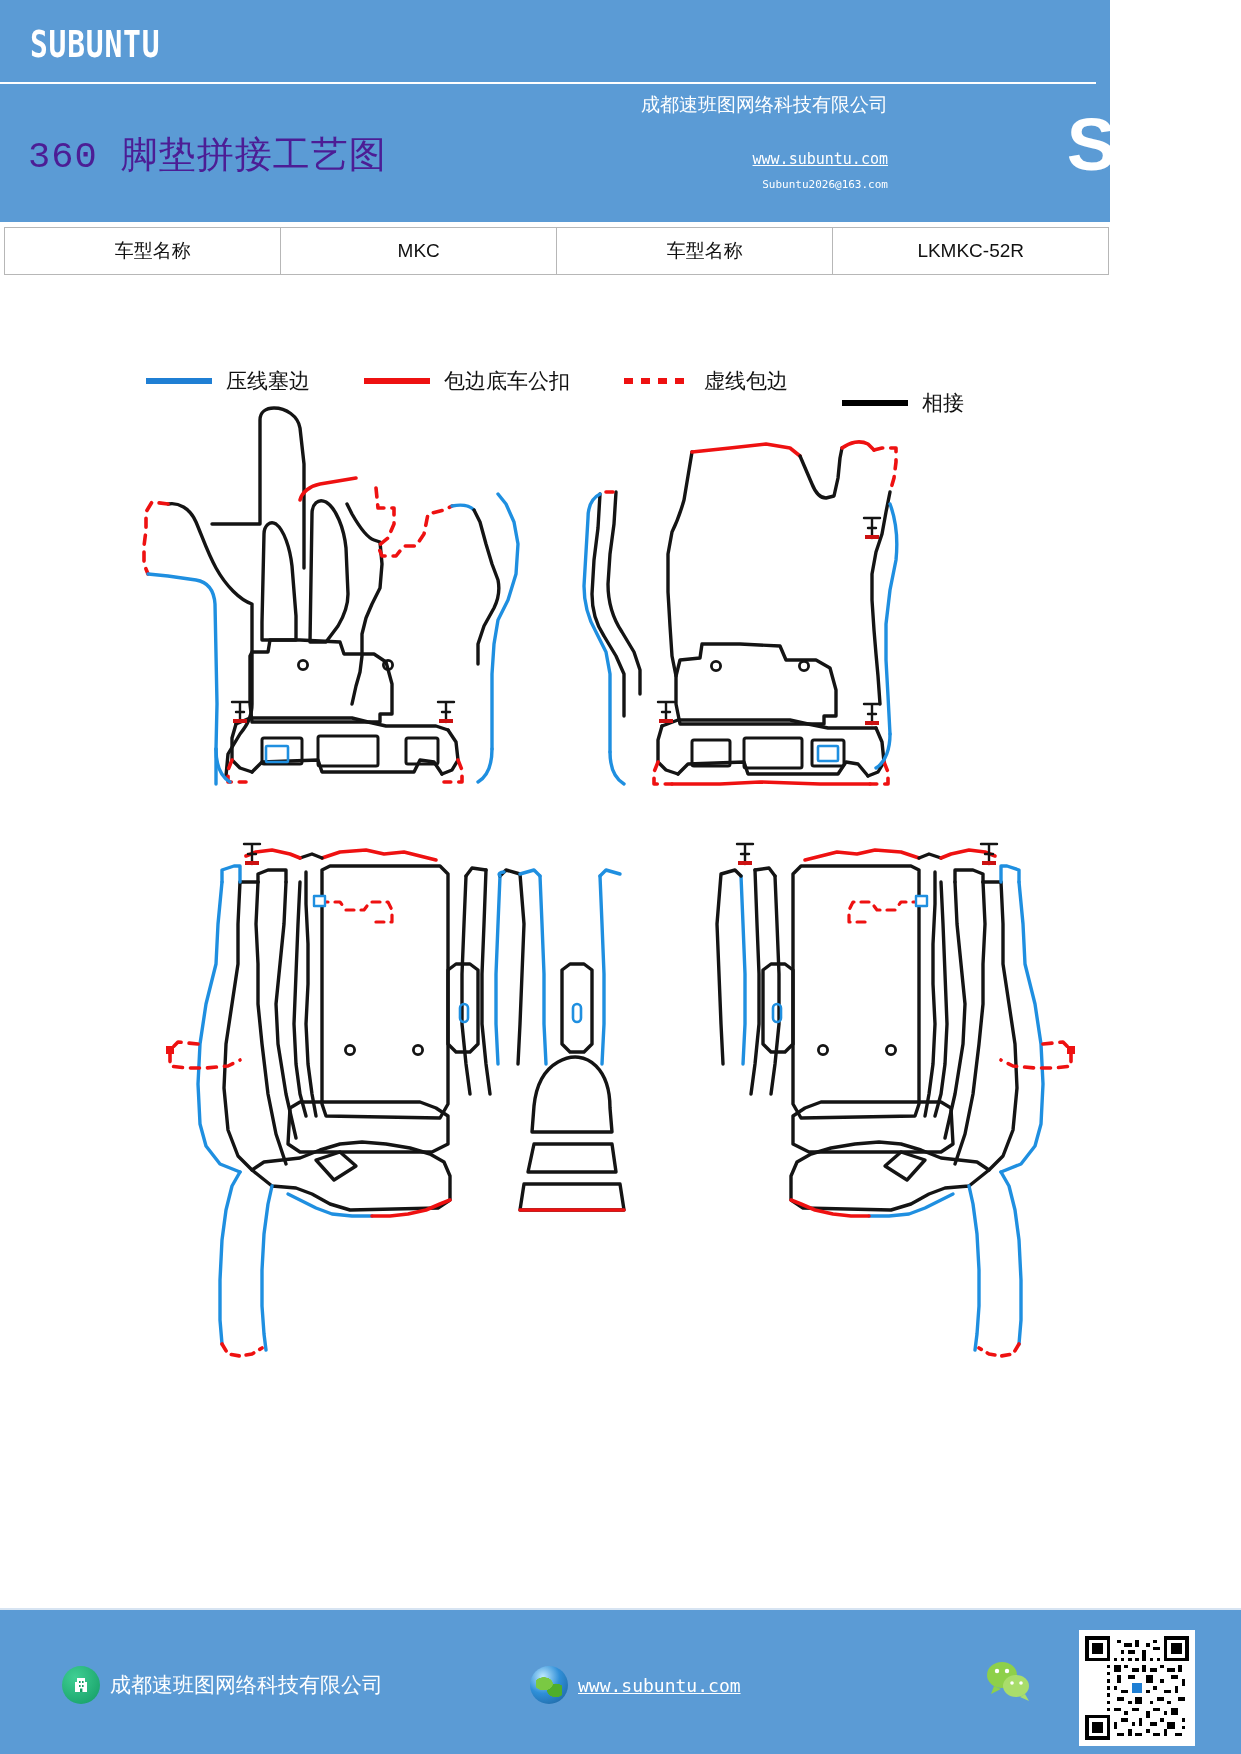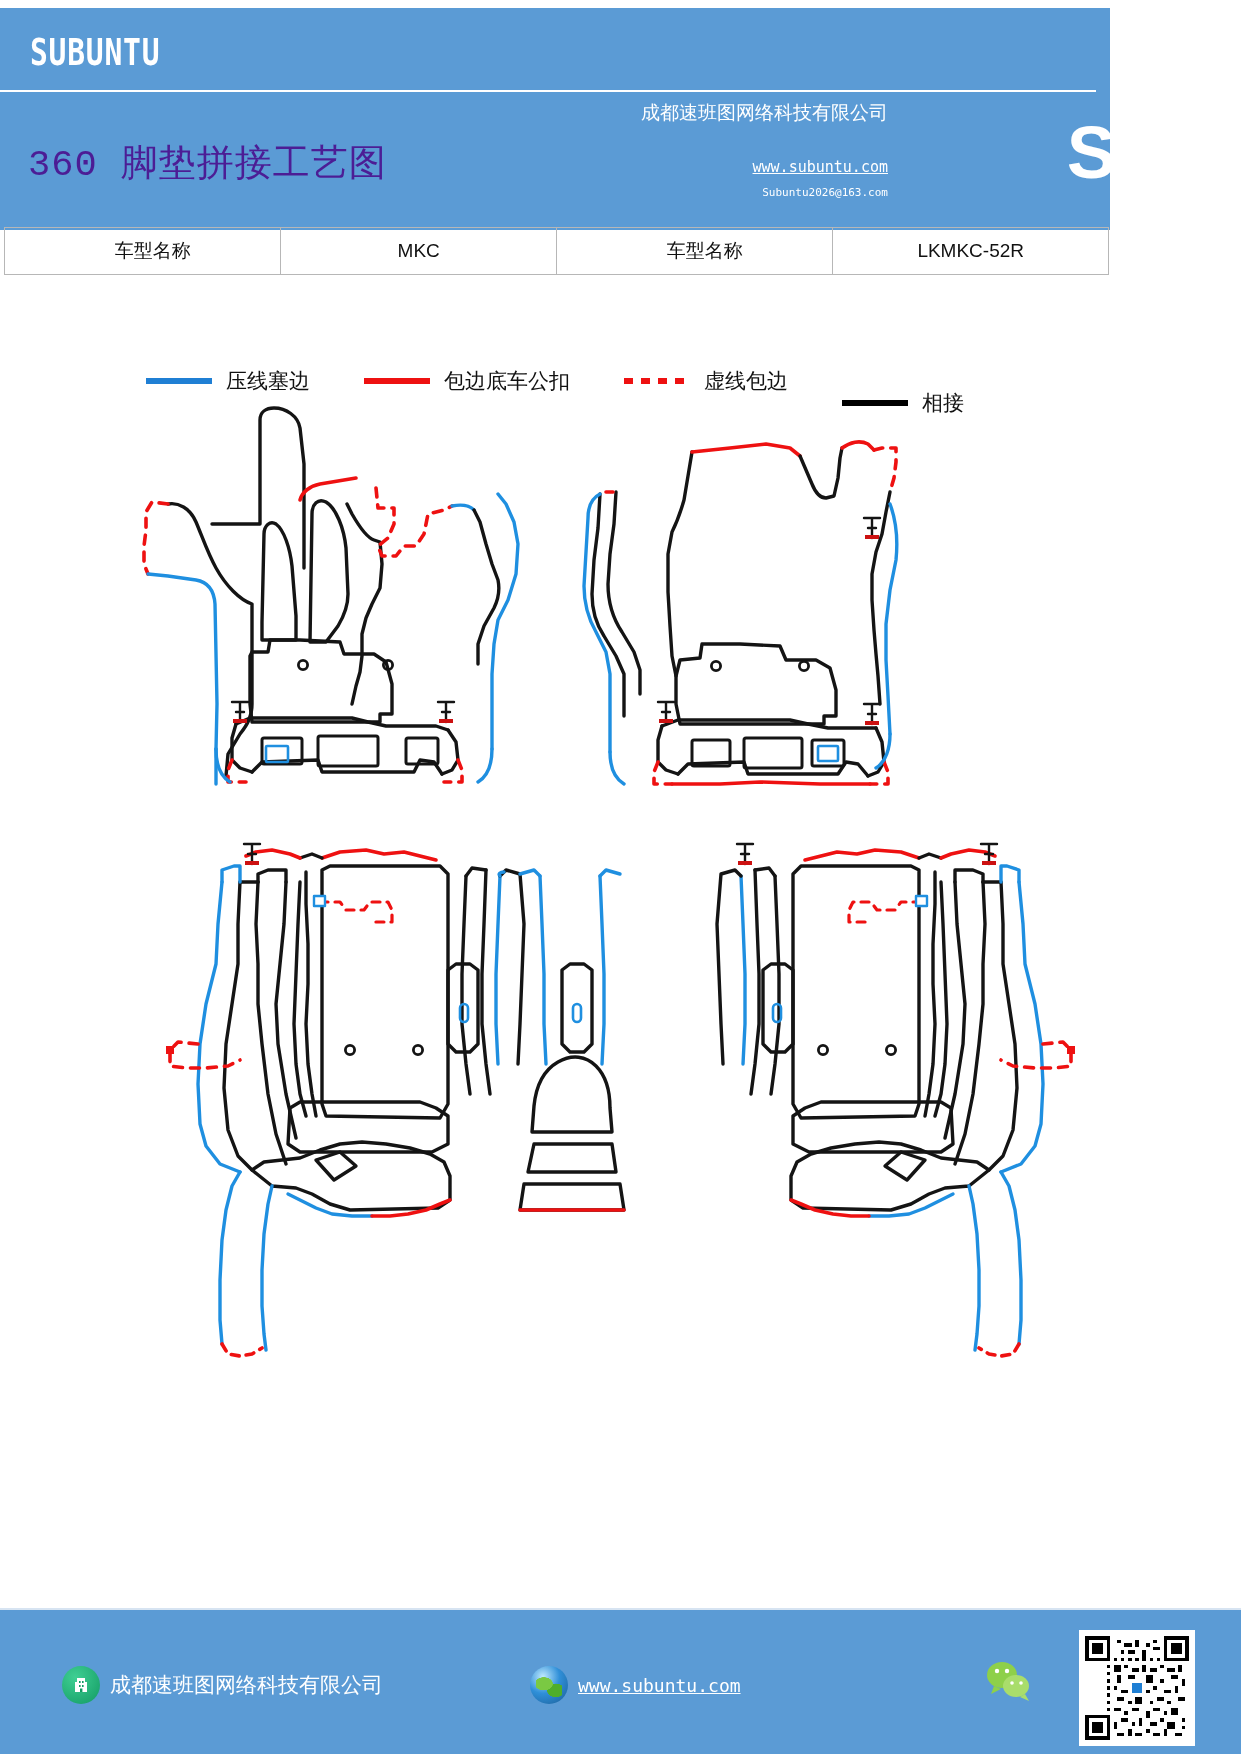--- a/index.html
+++ b/index.html
@@ -4,21 +4,21 @@
 <style>
   * { box-sizing: border-box; margin:0; padding:0; }
   html,body{ background:#ffffff; }
   body{
     width:1241px; height:1754px; position:relative; overflow:hidden;
     font-family:"Liberation Sans","DejaVu Sans",sans-serif;
   }
 
   
   .header{
-    position:absolute; left:0; top:8px; width:1110px; height:222px;
+    position:absolute; left:0; top:0; width:1110px; height:222px;
     background:#5b9bd5;
   }
   .brand{
     position:absolute; left:30px; top:22px;
     font-family:"DejaVu Sans Mono","Liberation Mono",monospace;
     font-weight:bold; font-size:38px; color:#ffffff; letter-spacing:1px;
     transform:scaleX(0.78); transform-origin:left center;
   }
   .hdr-rule{
     position:absolute; left:0px; top:82px; width:1096px; height:2px;

